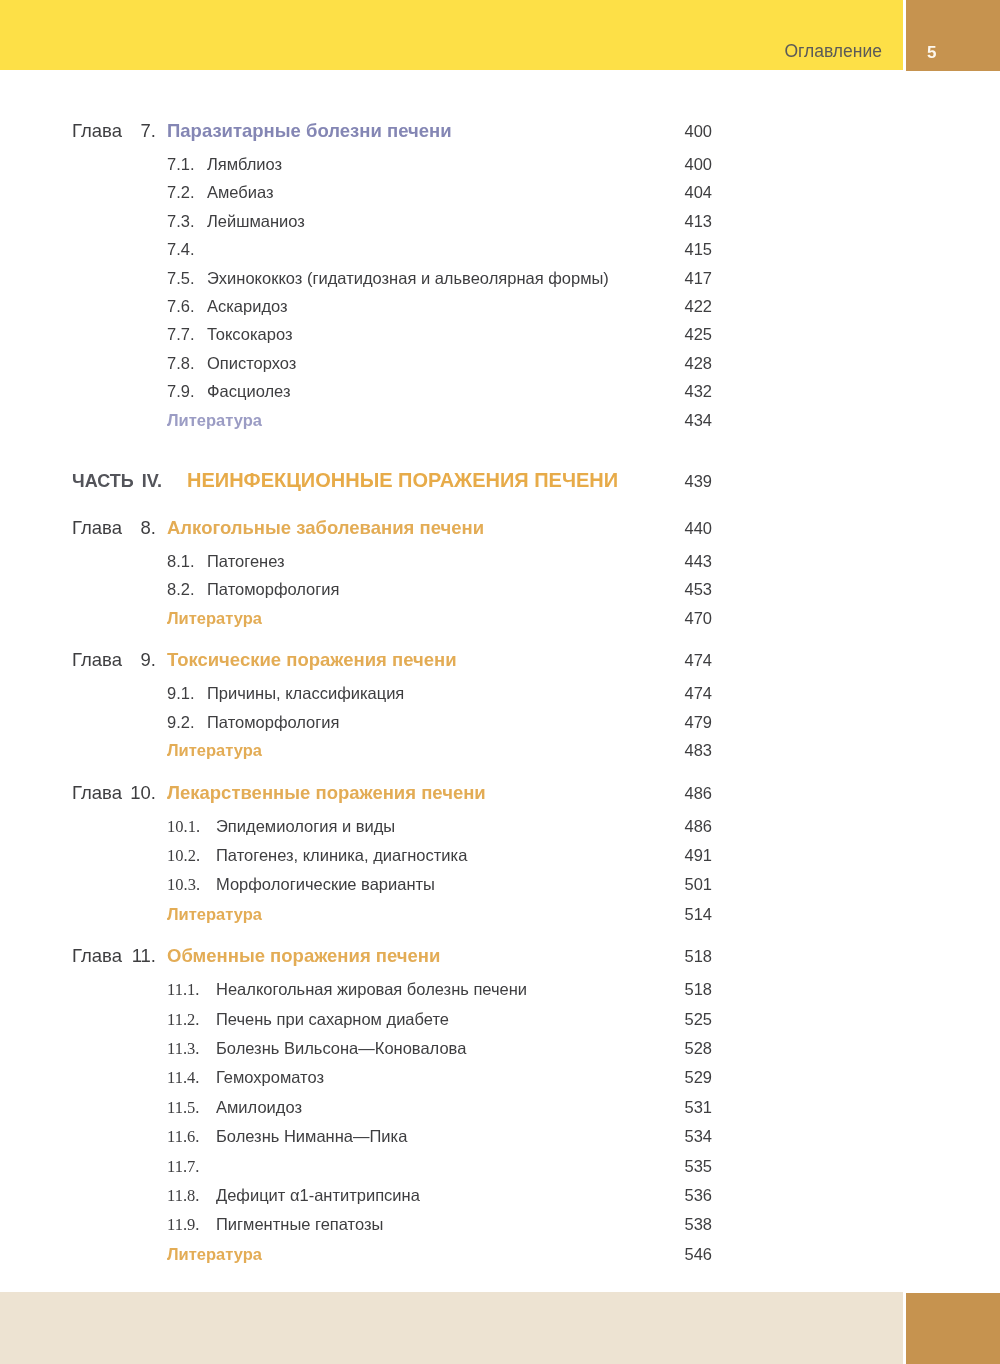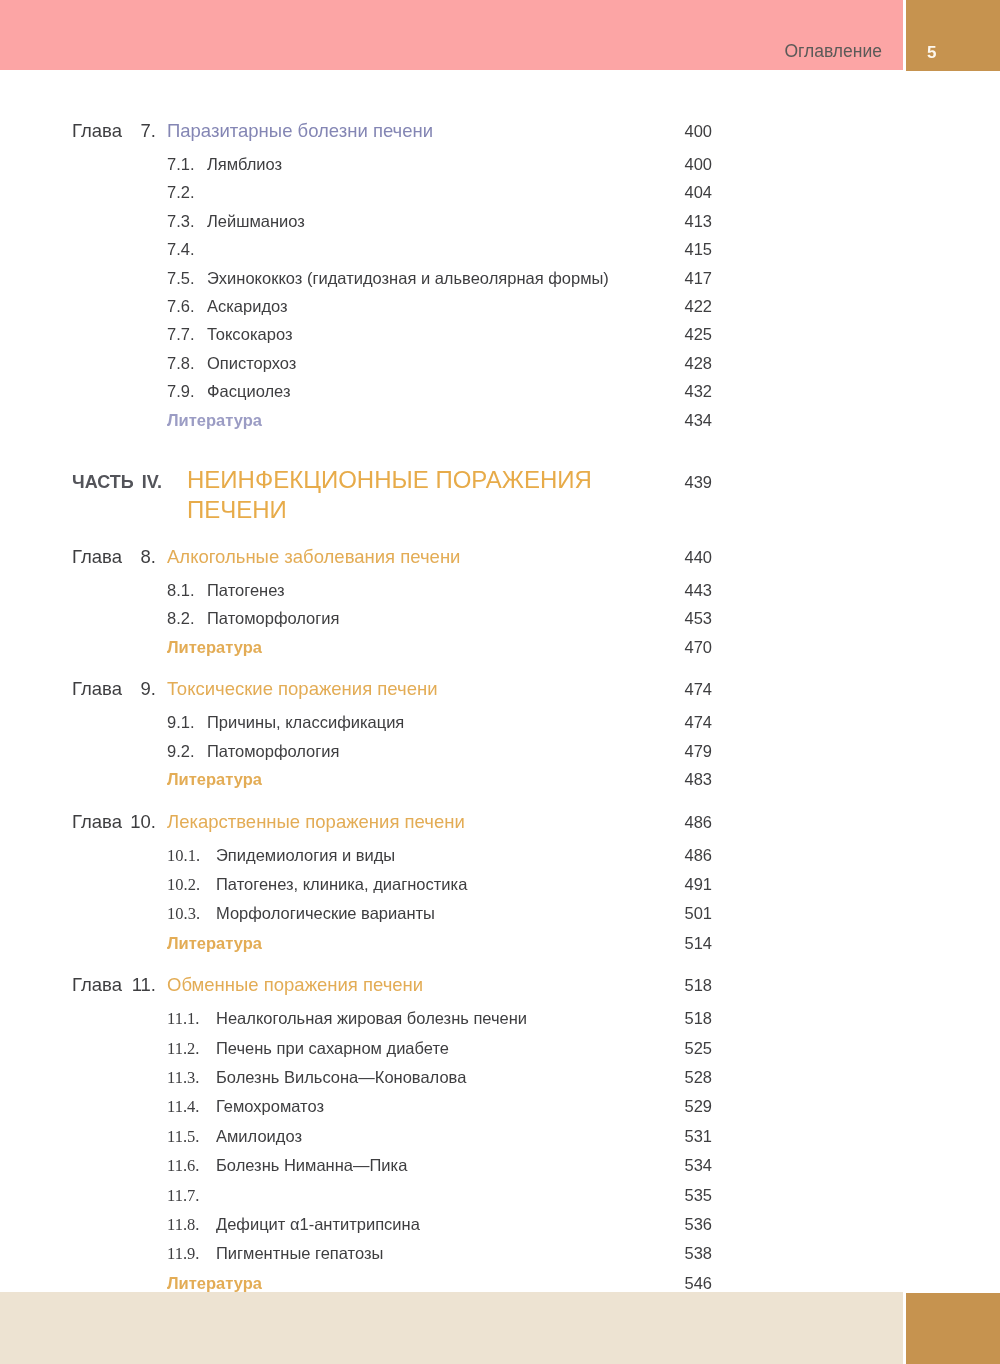--- a/index.html
+++ b/index.html
@@ -11,21 +11,21 @@
     font-family: "Liberation Sans", sans-serif;
     color: #3E3E40;
     overflow: hidden;
   }
 
   
   .header-bar {
     position: absolute;
     top: 0; left: 0;
     width: 903px; height: 70px;
-    background: #fca5a5;
+    background: #fde047;
     display: flex;
     align-items: flex-end;
     justify-content: flex-end;
     box-sizing: border-box;
     padding: 0 21px 9px 0;
   }
   .header-title {
     font-size: 17.5px;
     color: #5B5A58;
     line-height: 20px;
@@ -90,24 +90,24 @@
   }
   .part .head-label {
     width: 103px;
     margin-right: 12px;
     justify-content: flex-start;
     gap: 8px;
     color: #53545A;
     font-weight: 700;
     font-size: 18px;
   }
-  .head-title { flex: 1; font-weight: 400; padding-right: 10px; }
+  .head-title { flex: 1; font-weight: 700; padding-right: 10px; }
   .purple .head-title { color: #8486B4; }
   .orange .head-title { color: #E3AC55; }
-  .part   .head-title { color: #E7AB49; font-size: 24px; }
+  .part   .head-title { color: #E7AB49; font-size: 20px; }
   .head-page {
     flex: none;
     margin-left: auto;
     font-size: 16.5px;
     font-weight: 400;
     color: #3E3E40;
   }
 
   .items { margin-top: 4px; }
   .item-row {
@@ -148,20 +148,21 @@
     </div>
     <div class="items">
   <div class="item-row">
     <span class="item-num">7.1.</span>
     <span class="item-text">Лямблиоз</span>
     <span class="item-page">400</span>
   </div>
 
   <div class="item-row">
     <span class="item-num">7.2.</span>
+    <span class="item-text">Амебиаз</span>
     <span class="item-page">404</span>
   </div>
 
   <div class="item-row">
     <span class="item-num">7.3.</span>
     <span class="item-text">Лейшманиоз</span>
     <span class="item-page">413</span>
   </div>
 
   <div class="item-row">

